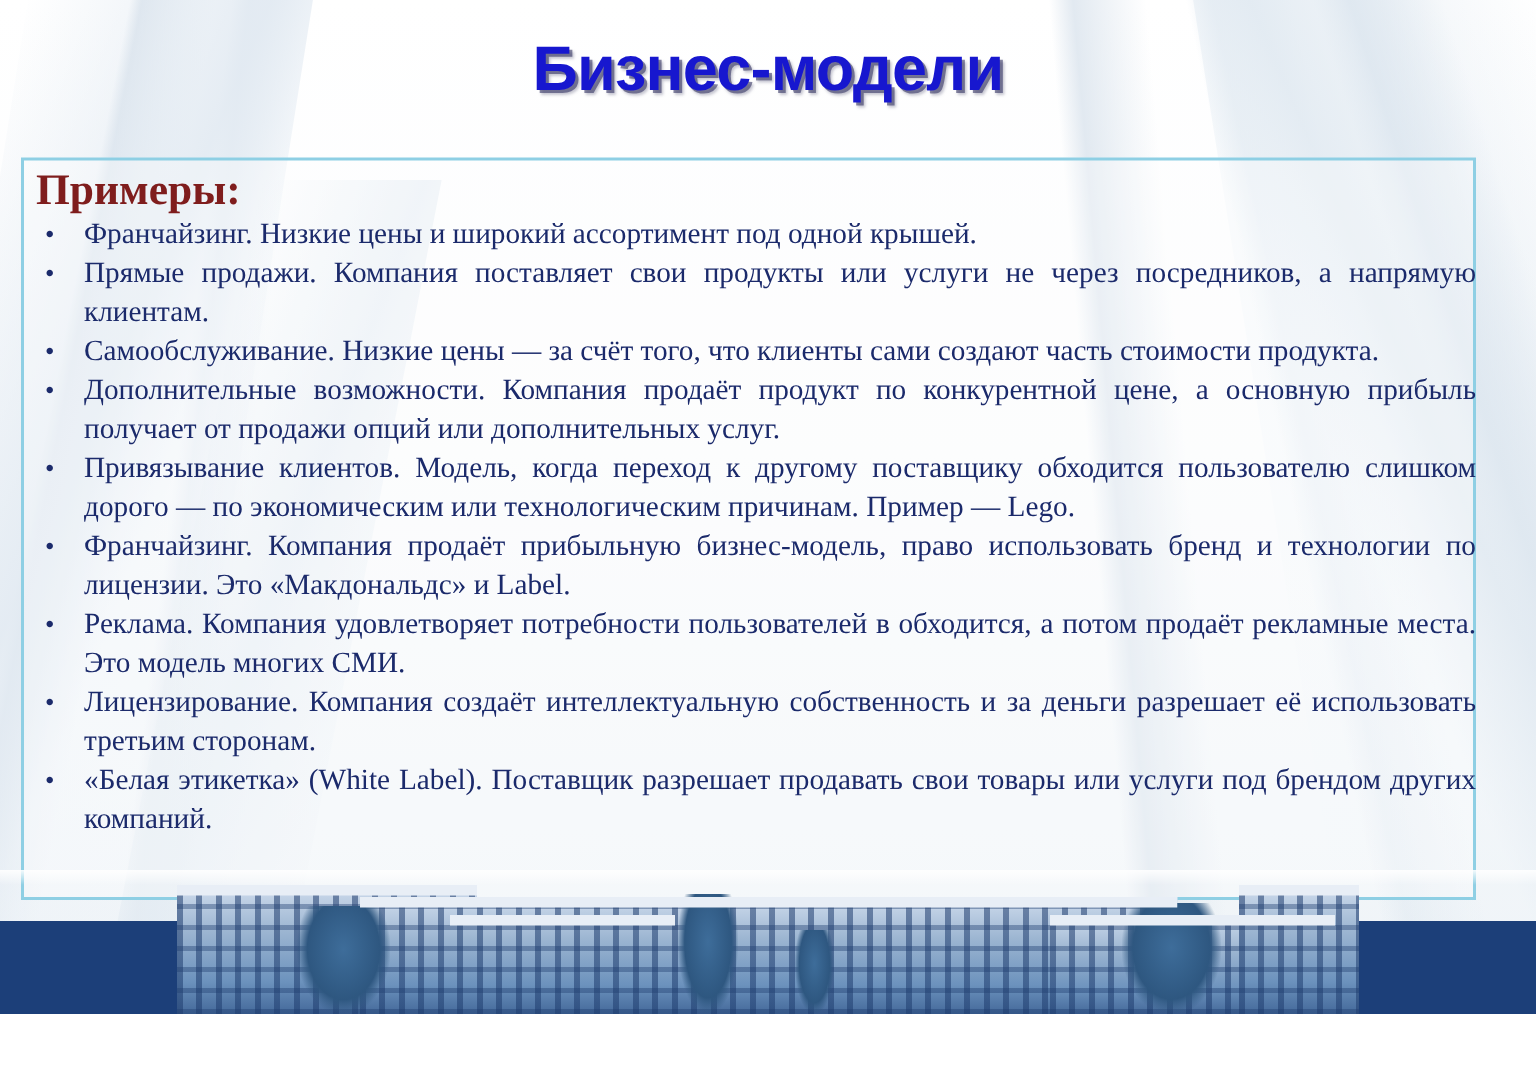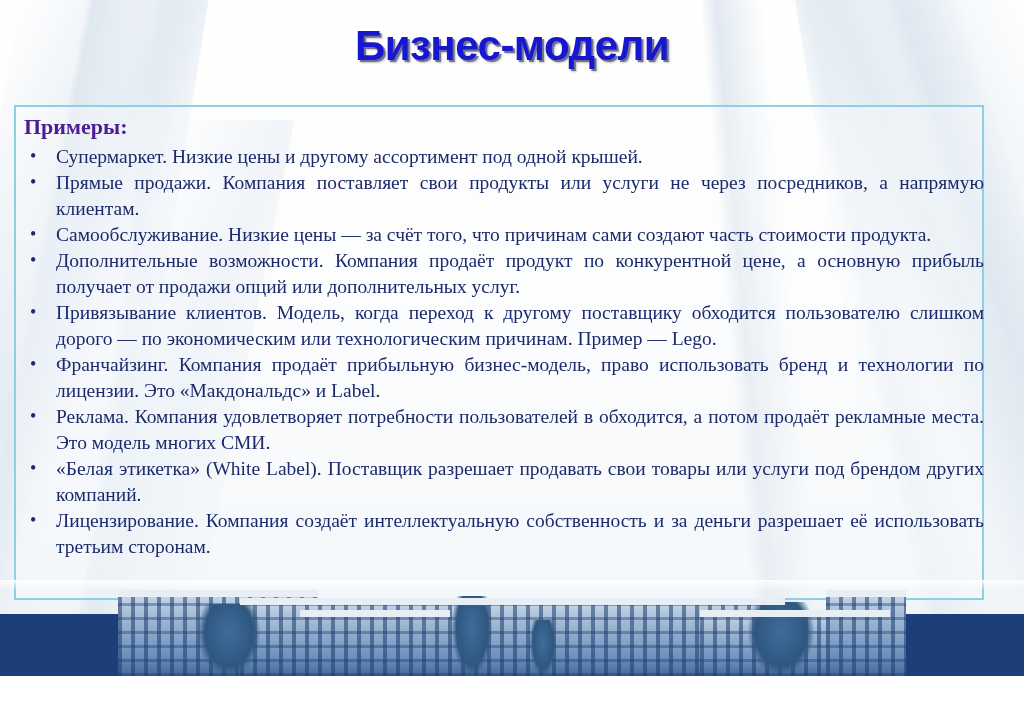--- a/index.html
+++ b/index.html
@@ -89,23 +89,23 @@
     left: 22px;
     top: 112px;
     width: 962px;
     color: #1b2a6b;
     font-size: 19.5px;
     line-height: 26px;
   }
 
   .heading {
     font-weight: bold;
-    font-size: 22px;
+    font-size: 29px;
     line-height: 30px;
-    color: #4c1d95;
+    color: #7f1d1d;
     margin: 0 0 2px 0;
     padding-left: 2px;
   }
 
   ul.bullets {
     list-style: none;
     margin: 0;
     padding: 0;
   }
   ul.bullets > li {
@@ -208,29 +208,29 @@
   <div class="ray-right"></div>
 
   <div class="title">Бизнес-модели</div>
 
   <div class="content-box"></div>
 
   <div class="body-text">
     <div class="heading">Примеры:</div>
 
     <ul class="bullets">
-      <li><span>Супермаркет. Низкие цены и другому ассортимент под одной крышей.</span></li>
+      <li><span>Франчайзинг. Низкие цены и широкий ассортимент под одной крышей.</span></li>
       <li><span>Прямые продажи. Компания поставляет свои продукты или услуги не через посредников, а напрямую клиентам.</span></li>
-      <li><span>Самообслуживание. Низкие цены — за счёт того, что причинам сами создают часть стоимости продукта.</span></li>
+      <li><span>Самообслуживание. Низкие цены — за счёт того, что клиенты сами создают часть стоимости продукта.</span></li>
       <li><span>Дополнительные возможности. Компания продаёт продукт по конкурентной цене, а основную прибыль получает от продажи опций или дополнительных услуг.</span></li>
       <li><span>Привязывание клиентов. Модель, когда переход к другому поставщику обходится пользователю слишком дорого — по экономическим или технологическим причинам. Пример — Lego.</span></li>
       <li><span>Франчайзинг. Компания продаёт прибыльную бизнес-модель, право использовать бренд и технологии по лицензии. Это «Макдональдс» и Label.</span></li>
       <li><span>Реклама. Компания удовлетворяет потребности пользователей в обходится, а потом продаёт рекламные места. Это модель многих СМИ.</span></li>
+      <li><span>Лицензирование. Компания создаёт интеллектуальную собственность и за деньги разрешает её использовать третьим сторонам.</span></li>
       <li><span>«Белая этикетка» (White Label). Поставщик разрешает продавать свои товары или услуги под брендом других компаний.</span></li>
-      <li><span>Лицензирование. Компания создаёт интеллектуальную собственность и за деньги разрешает её использовать третьим сторонам.</span></li>
     </ul>
   </div>
 
   <div class="footer">
     <div class="footer-band"></div>
 
     <div class="bld bld-a">
         <div class="bld-cap"></div>
       </div>
     <div class="bld bld-b">

